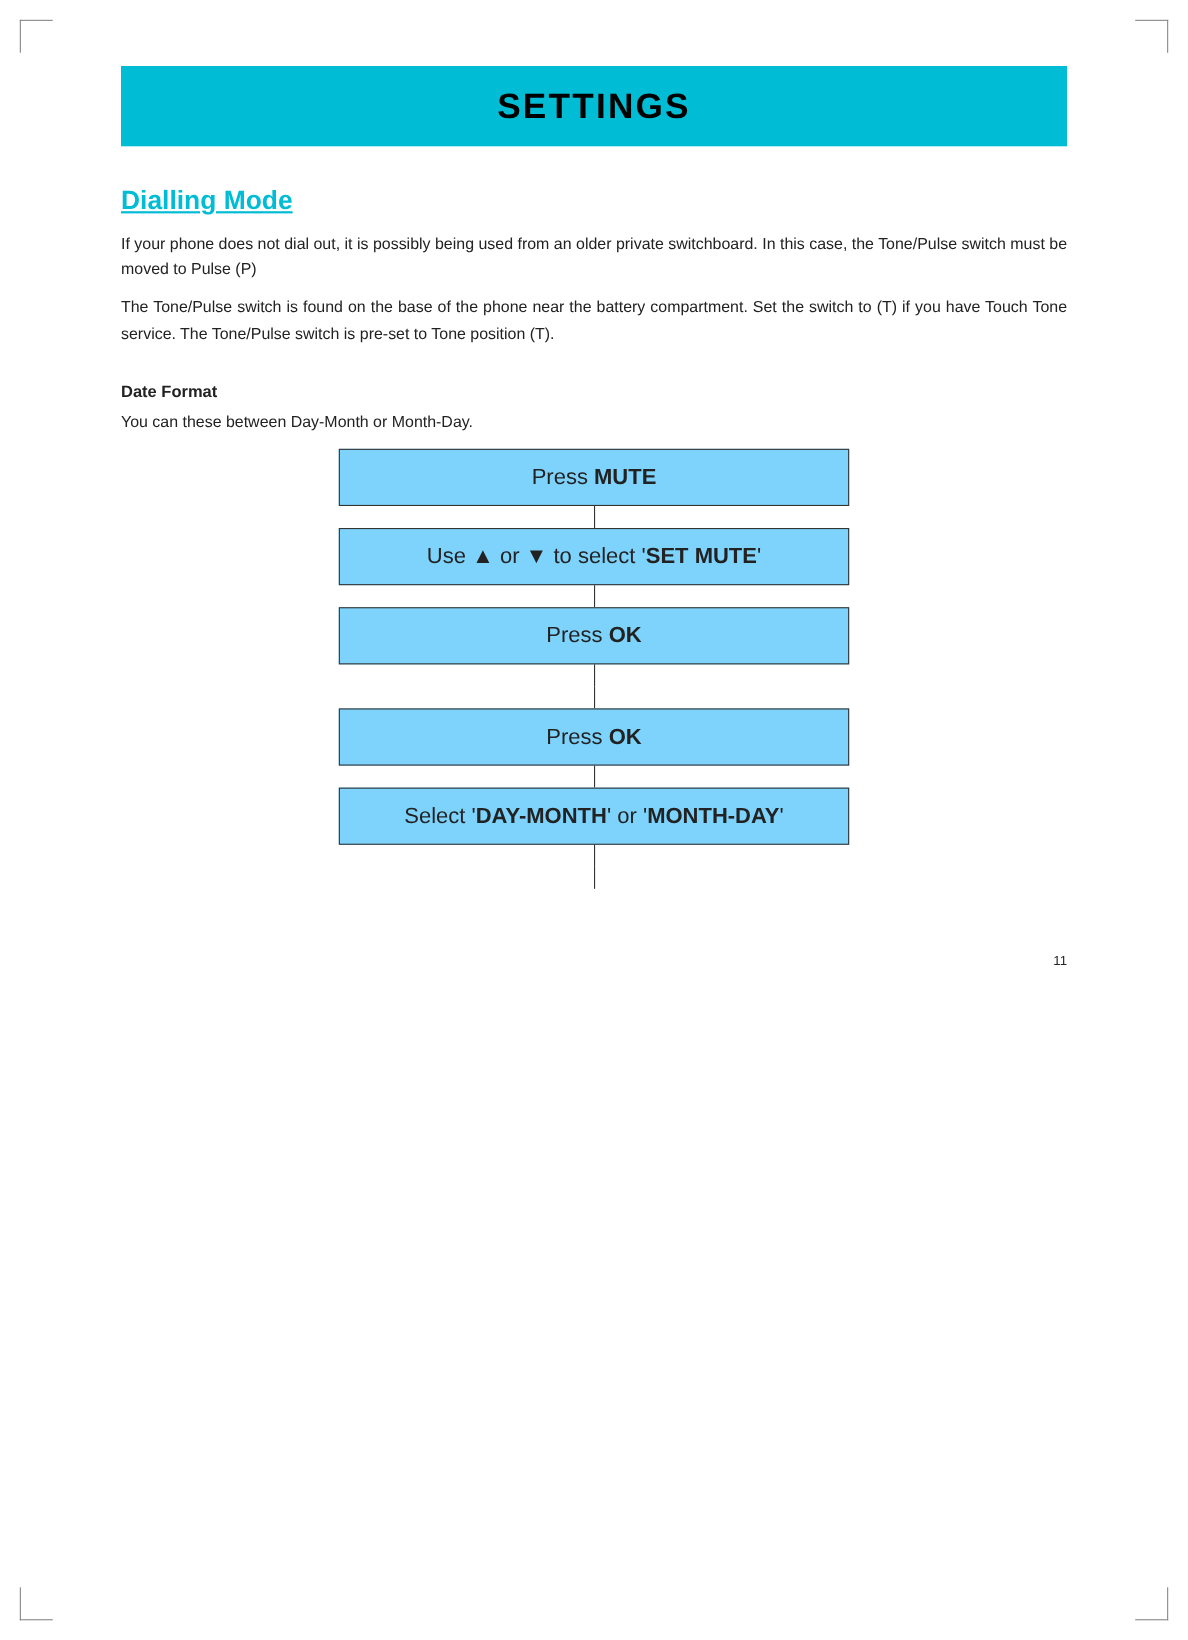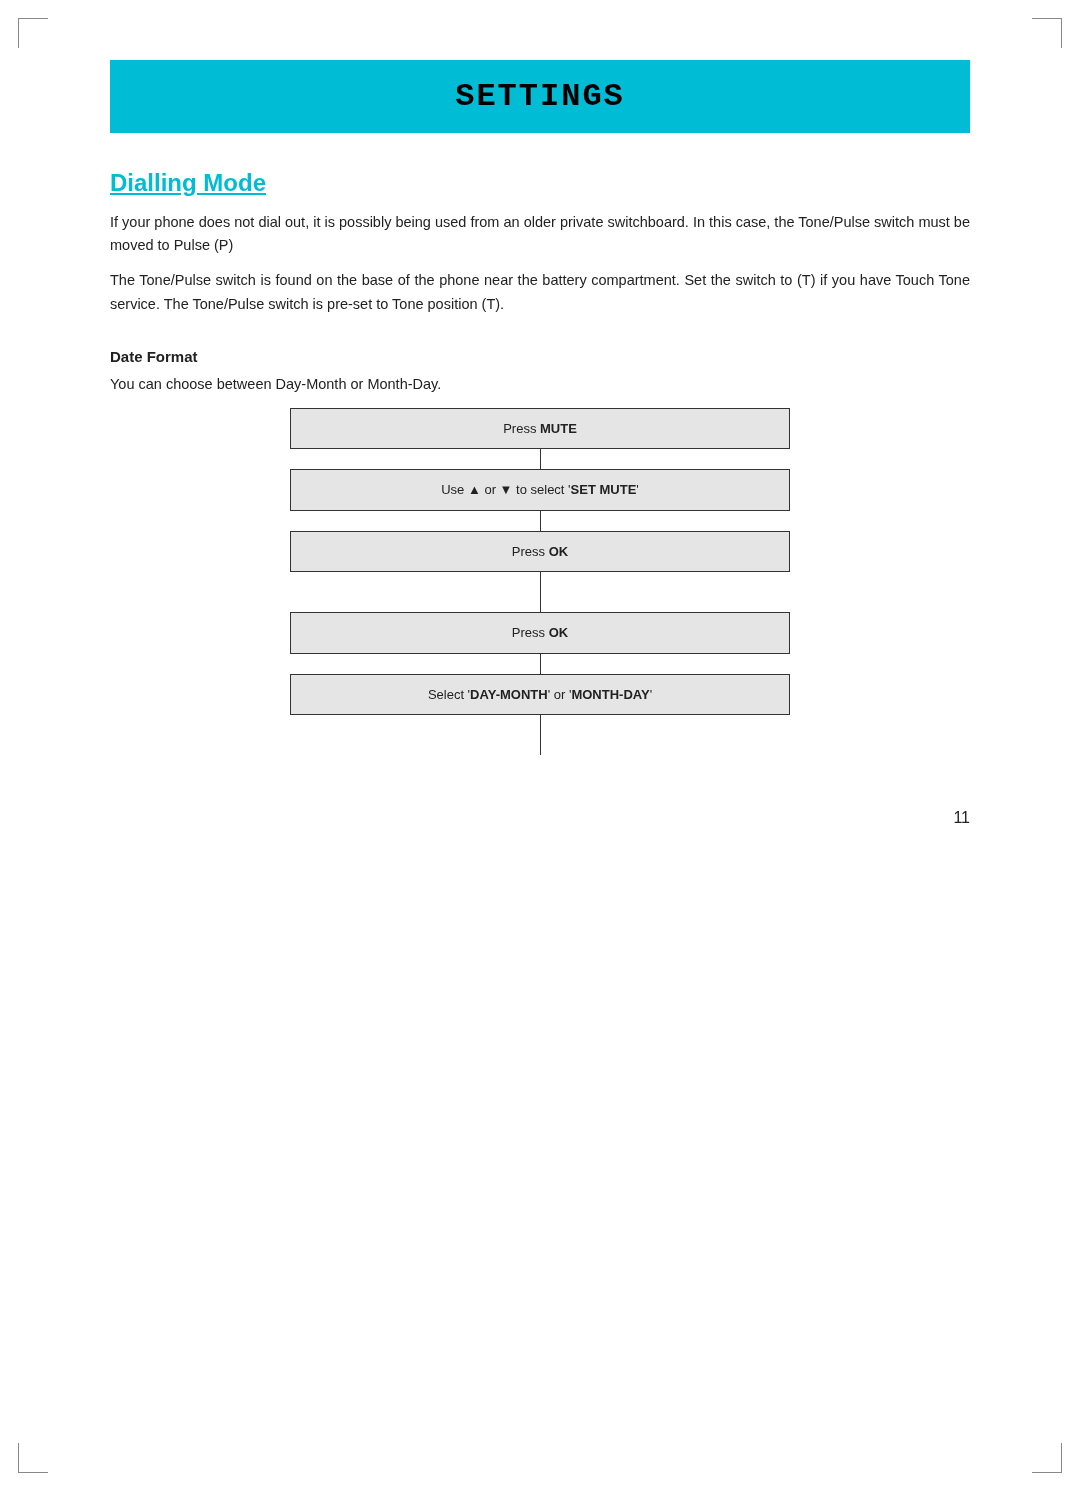--- a/index.html
+++ b/index.html
@@ -35,21 +35,20 @@
     .corner-tl { top: 18px; left: 18px; border-top: 1px solid #888; border-left: 1px solid #888; }
     .corner-tr { top: 18px; right: 18px; border-top: 1px solid #888; border-right: 1px solid #888; }
     .corner-bl { bottom: 18px; left: 18px; border-bottom: 1px solid #888; border-left: 1px solid #888; }
     .corner-br { bottom: 18px; right: 18px; border-bottom: 1px solid #888; border-right: 1px solid #888; }
 
     .header-bar {
       background-color: #00bcd4;
       text-align: center;
       padding: 18px 0;
       margin-bottom: 36px;
-      font-family: Liberation Mono, monospace;
     }
 
     .header-bar h1 {
       color: #000000;
       font-size: 32px;
       font-weight: bold;
       letter-spacing: 2px;
     }
 
     .section-title {
@@ -80,40 +79,40 @@
     }
 
     .flow-row {
       display: flex;
       flex-direction: column;
       align-items: center;
     }
 
     .flow-box {
       border: 1px solid #333;
-      width: 500px;
+      width: 464px;
       text-align: center;
       padding: 10px 16px;
-      font-size: 13px;
-      background: #e5e5e5;
+      font-size: 20px;
+      background: #7dd3fc;
       line-height: 1.5;
     }
 
     .flow-connector {
       width: 1px;
       height: 20px;
       background: #333;
       display: block;
     }
 
     .page-number {
       position: absolute;
       bottom: 40px;
       right: 0;
-      font-size: 16px;
+      font-size: 12px;
       color: #222;
       margin-top: 12px;
     }
   </style>
 </head>
 <body>
 
 <div class="corner-mark corner-tl"></div>
 <div class="corner-mark corner-tr"></div>
 <div class="corner-mark corner-bl"></div>
@@ -128,21 +127,21 @@
   <div class="section-gap">
     <div class="section-title">Dialling Mode</div>
     <p class="body-text">If your phone does not dial out, it is possibly being used from an older private switchboard. In this case, the Tone/Pulse switch must be moved to Pulse (P)</p>
     <p class="body-text">The Tone/Pulse switch is found on the base of the phone near the battery compartment.  Set the switch to (T) if you have Touch Tone service.  The Tone/Pulse switch is pre-set to Tone position (T).</p>
   </div>
 
   <div class="section-gap">
 
     <div>
       <div class="subsection-title">Date Format</div>
-      <p class="body-text">You can choose between Day-Month or Month-Day.</p>
+      <p class="body-text">You can these between Day-Month or Month-Day.</p>
 
       <div class="flow-row">
 
         <div class="flow-box">Press <strong>MUTE</strong></div>
         <span class="flow-connector"></span>
 
         <div class="flow-box">Use ▲ or ▼ to select '<strong>SET MUTE</strong>'</div>
         <span class="flow-connector"></span>
 
         <div class="flow-box">Press <strong>OK</strong></div>

